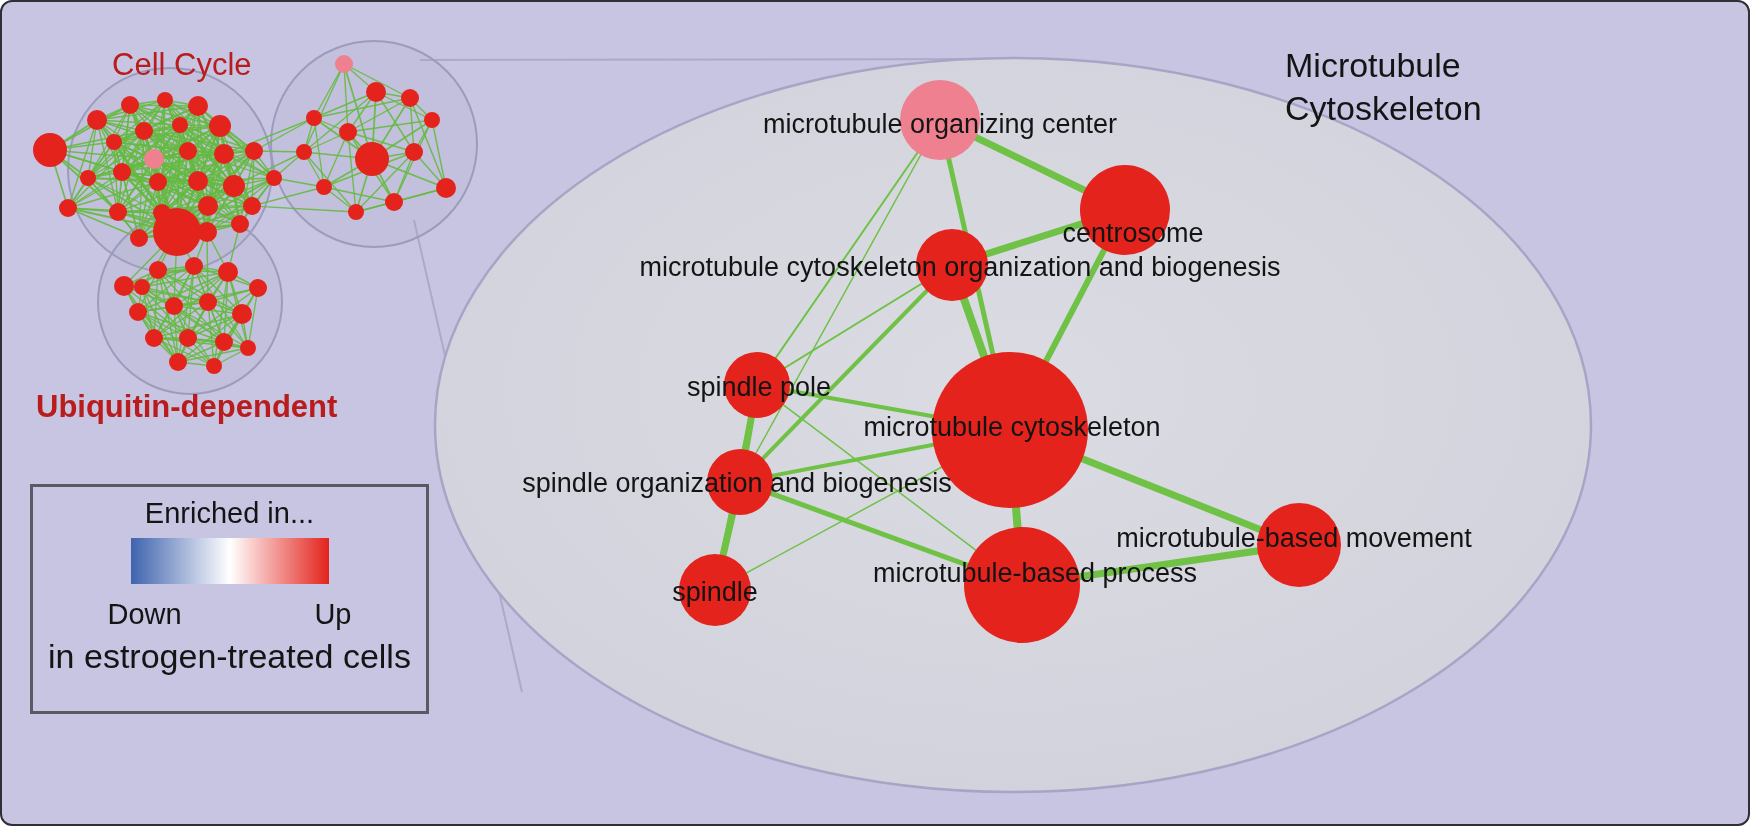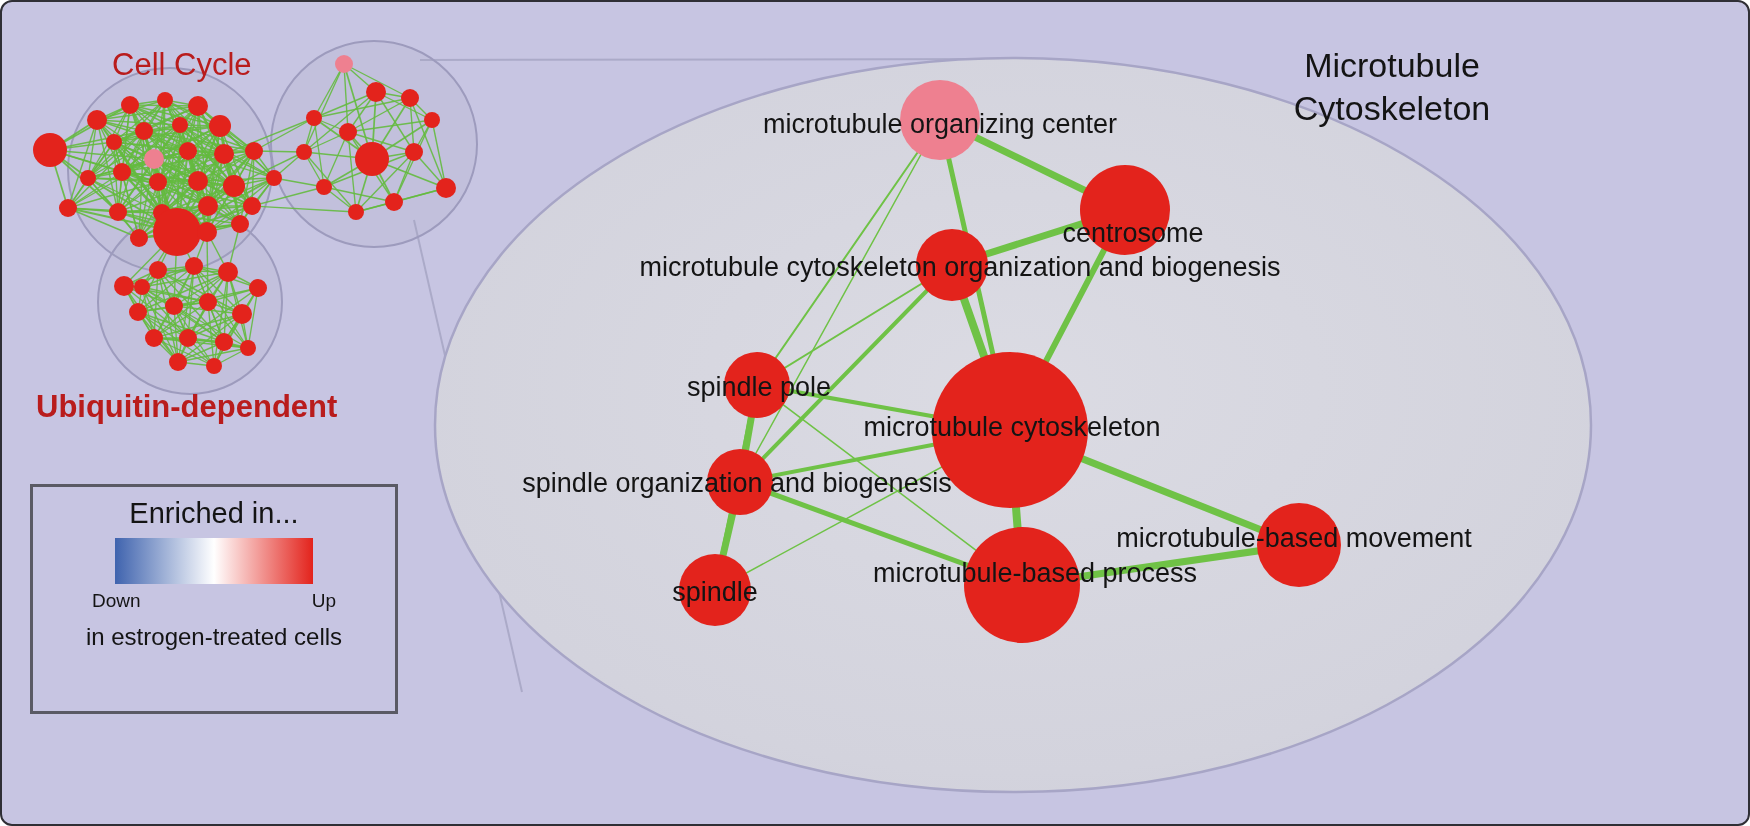--- a/index.html
+++ b/index.html
@@ -6,31 +6,31 @@
   .canvas{
     position:relative;width:1750px;height:826px;box-sizing:border-box;
     background:#c7c5e2;border:2px solid #2f2f35;border-radius:12px;overflow:hidden;
     font-family:"Liberation Sans",sans-serif;
   }
   #net-svg{position:absolute;left:0;top:0;}
   #net-svg text{font-family:"Liberation Sans",sans-serif;}
   .lbl{position:absolute;color:#b91c1c;}
   .cell-cycle{left:110px;top:45px;font-size:31px;}
   .ubiquitin{left:34px;top:386px;font-size:31px;line-height:38px;font-weight:bold;}
-  .zoom-title{position:absolute;left:1283px;top:42px;width:214px;text-align:center;
+  .zoom-title{position:absolute;left:1283px;top:42px;width:214px;text-align:left;
     font-size:34px;line-height:43px;color:#141414;}
   .legend{
-    position:absolute;left:28px;top:482px;width:368px;height:230px;box-sizing:border-box;
+    position:absolute;left:28px;top:482px;width:399px;height:230px;box-sizing:border-box;
     border:3px solid #5a5a64;display:flex;flex-direction:column;align-items:center;
     color:#141414;
   }
   .legend-title{margin-top:10px;font-size:29px;}
   .legend-bar{margin-top:8px;width:198px;height:46px;background:linear-gradient(90deg,#3f63ae,#ffffff 50%,#e3231c);}
-  .legend-scale{margin-top:6px;width:244px;display:flex;justify-content:space-between;font-size:19px;}
-  .legend-caption{margin-top:9px;font-size:24px;line-height:32px;text-align:left;}
+  .legend-scale{margin-top:14px;width:244px;display:flex;justify-content:space-between;font-size:29px;}
+  .legend-caption{margin-top:9px;font-size:34px;line-height:32px;text-align:left;}
 </style>
 </head>
 <body>
 
 <div class="canvas" id="figure-canvas" style="background: rgb(199, 197, 226);">
 
   <svg id="net-svg" width="1750" height="826">
       <defs>
         <radialGradient id="eg" cx="50%" cy="45%" r="75%">
           <stop offset="0%" stop-color="#dbdbe3"></stop>

